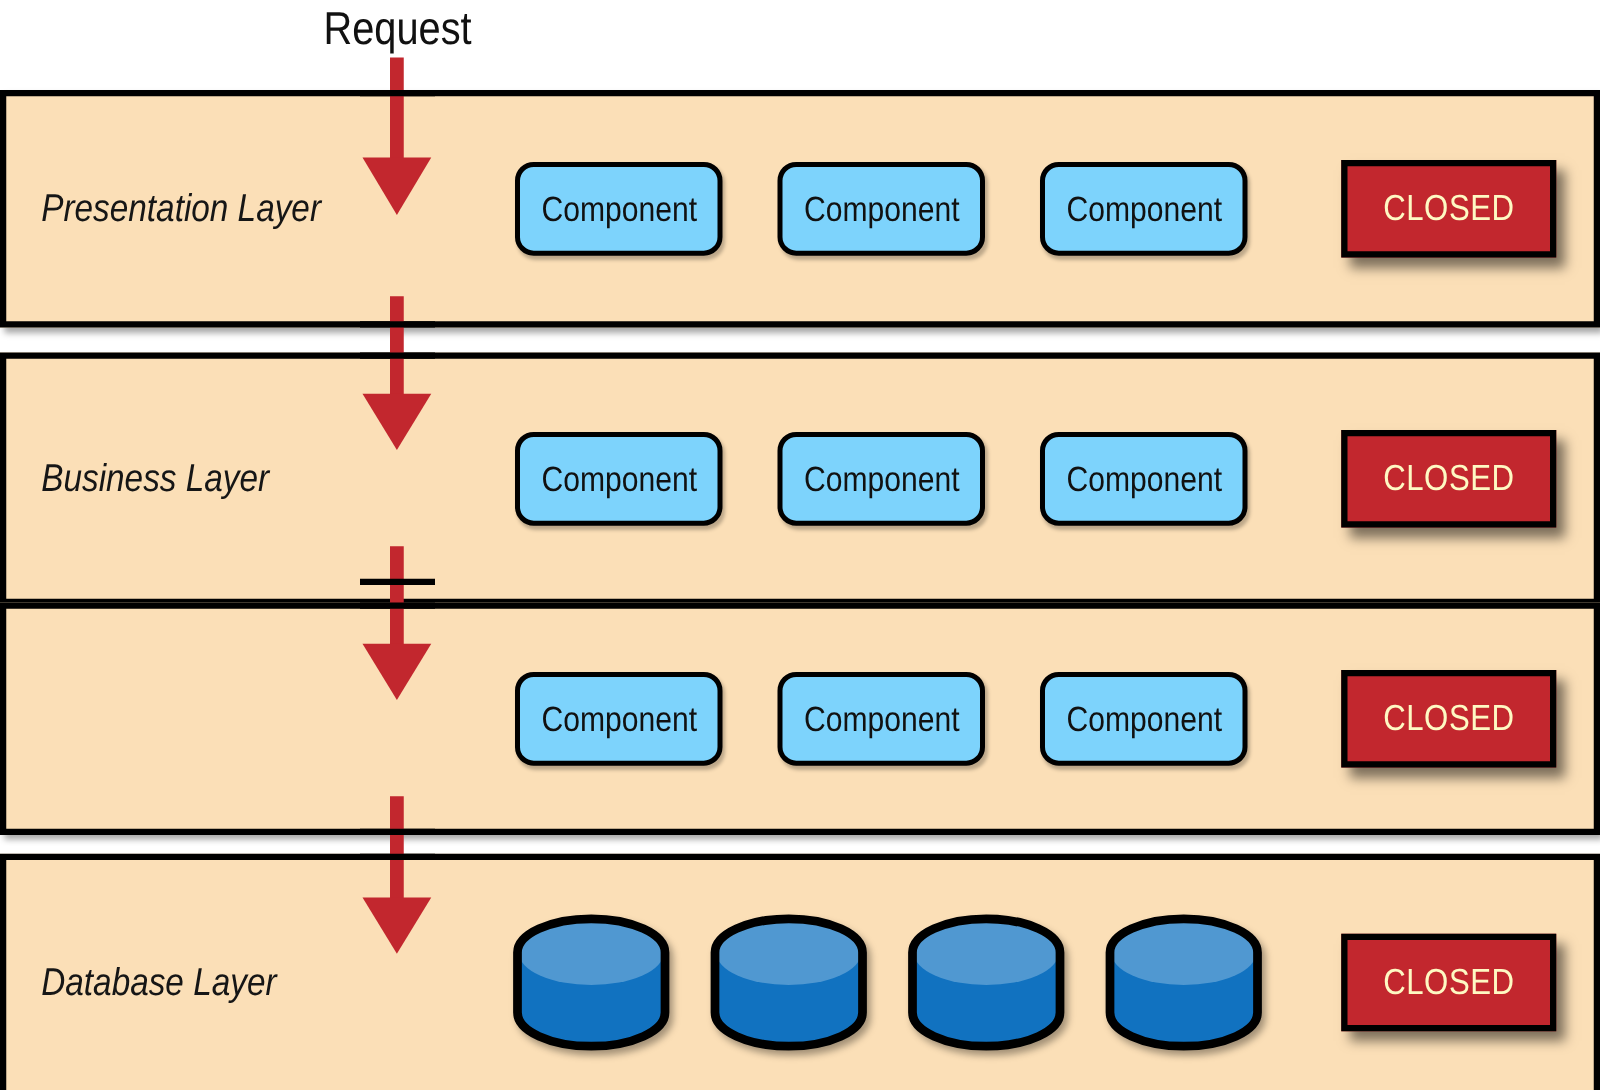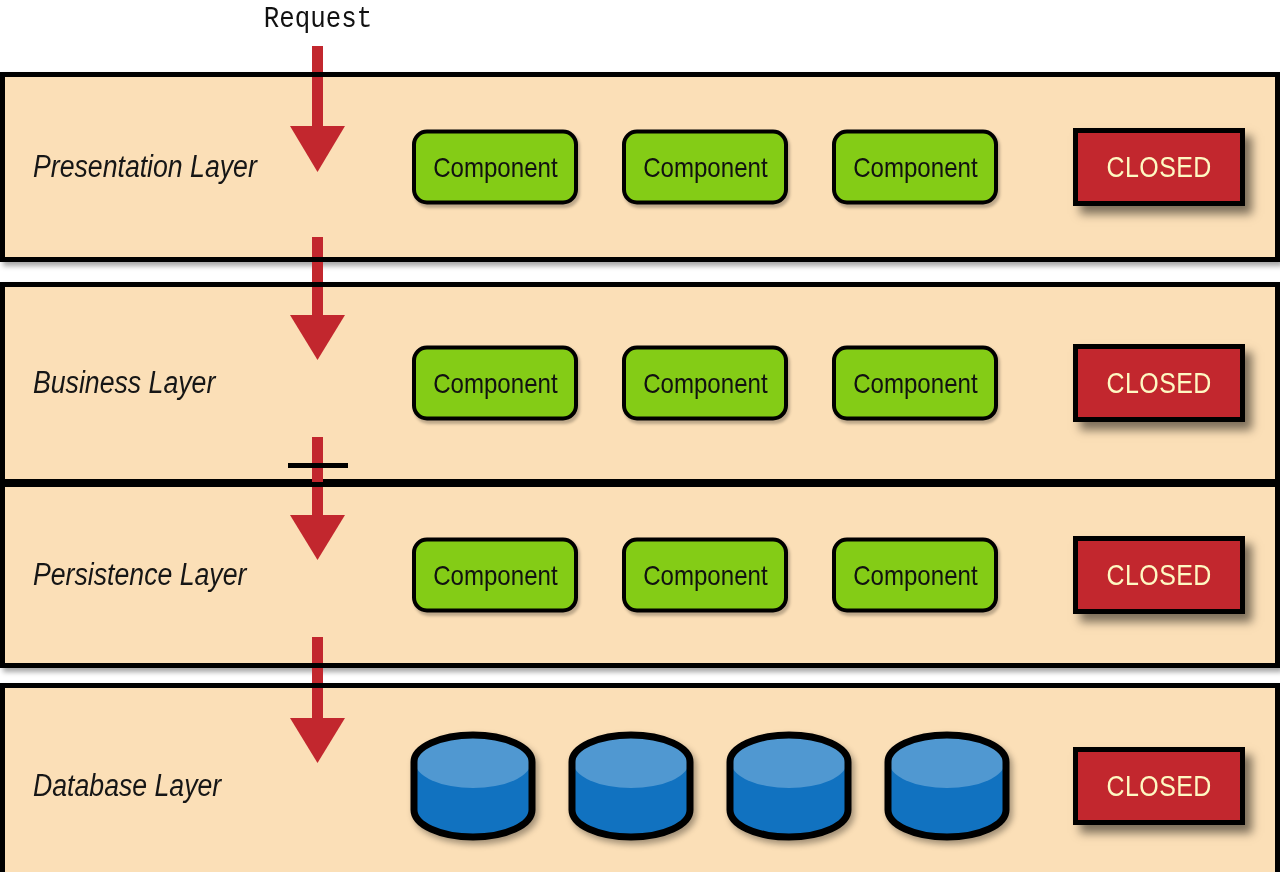--- a/index.html
+++ b/index.html
@@ -6,36 +6,36 @@
   html,body { width:1280px; height:872px; background:#ffffff; overflow:hidden;
               font-family:"Liberation Sans", sans-serif; }
   #stage { position:relative; width:1280px; height:872px; background:#ffffff; }
 
   
   .cond { display:inline-block; transform:scaleX(0.86); transform-origin:center; white-space:nowrap; }
   .cond-left { display:inline-block; transform:scaleX(0.86); transform-origin:left center; white-space:nowrap; }
 
   
   .request-label { position:absolute; top:2px; left:318px; transform:translateX(-50%);
-                   font-size:30px; color:#111;font-family:Liberation Mono, monospace; }
+                   font-size:37px; color:#111; }
 
   
   .layer { position:absolute; left:0; width:1280px; background:#fbdfb7;
            border:5px solid #000; box-shadow:3px 4px 5px rgba(0,0,0,0.35); }
   .layer-1 { top:72px;  height:190px; }
   .layer-2 { top:282px; height:202px; }
   .layer-3 { top:482px; height:186px; }
   .layer-4 { top:683px; height:206px; }
 
   .layer-label { position:absolute; left:28px; top:50%; transform:translateY(-50%);
                  font-size:31px; color:#161616;font-style:italic; }
 
   
   .component { position:absolute; top:50%; transform:translateY(-50%);
-               width:166px; height:75px; background:#84cc16;
+               width:166px; height:75px; background:#7dd3fc;
                border:4px solid #000; border-radius:15px;
                display:flex; align-items:center; justify-content:center;
                font-size:28px; color:#111;
                box-shadow:2px 3px 3px rgba(0,0,0,0.25); }
   .comp-1 { left:407px; } .comp-2 { left:617px; } .comp-3 { left:827px; }
 
   
   .closed-badge { position:absolute; left:1068px; top:50%; transform:translateY(-50%);
                   width:172px; height:78px; background:#c2272e;
                   border:5px solid #000;
@@ -93,23 +93,20 @@
     </div>
     <div class="component comp-3">
       <span class="cond">Component</span>
     </div>
     <div class="closed-badge">
       <span class="cond">CLOSED</span>
     </div>
   </div>
 
   <div class="layer layer-3">
-    <div class="layer-label">
-      <span class="cond-left">Persistence Layer</span>
-    </div>
     <div class="component comp-1">
       <span class="cond">Component</span>
     </div>
     <div class="component comp-2">
       <span class="cond">Component</span>
     </div>
     <div class="component comp-3">
       <span class="cond">Component</span>
     </div>
     <div class="closed-badge">

